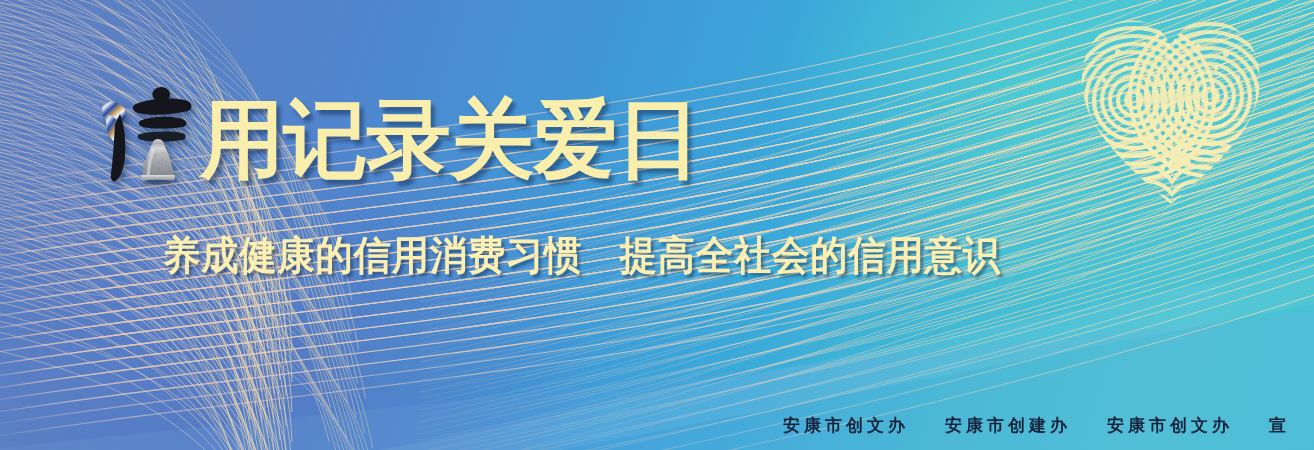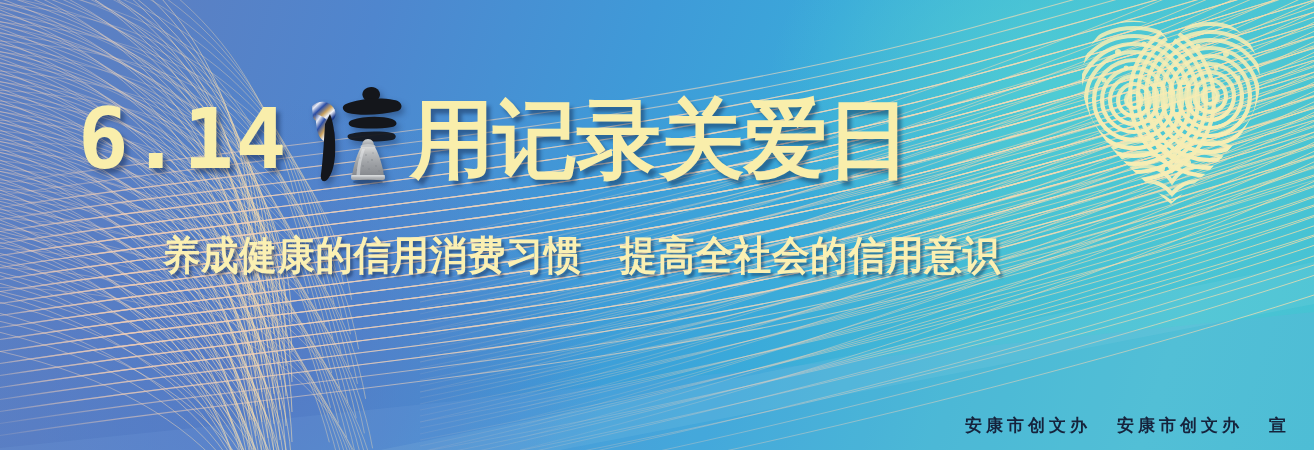--- a/index.html
+++ b/index.html
@@ -104,21 +104,21 @@
     text-shadow:3px 3px 3px rgba(20,38,72,.48);
     white-space:nowrap;
     transform:scaleX(.93);
     transform-origin:left center;
   }
   .subtitle span{display:inline-block;}
 
   
   .credits{
     position:absolute; right:26px; bottom:13px;
-    display:flex; align-items:baseline; gap:26px;
+    display:flex; align-items:baseline; gap:36px;
     font-size:17px;
     font-weight:700;
     color:#16233c;
     letter-spacing:4px;
     white-space:nowrap;
   }
   .credits span{display:inline-block;}
   .credits .last{letter-spacing:2px;}
 </style>
 </head>
@@ -315,21 +315,20 @@
           <circle cx="26" cy="72" r="2.6"></circle>
           <circle cx="160" cy="70" r="2.6"></circle>
           <circle cx="48" cy="60" r="2.4"></circle>
           <circle cx="138" cy="60" r="2.4"></circle>
         </g>
       </g>
     </svg>
   </div>
 
   <div class="headline">
-    <div class="date-num">6.14</div>
 
     <div class="xin-glyph" title="信">
       <svg viewBox="0 0 106 106" aria-hidden="true">
         <defs>
           <linearGradient id="bellG" x1="0" y1="0" x2="0" y2="1">
             <stop offset="0" stop-color="#d8d8d8"></stop>
             <stop offset=".22" stop-color="#b9bbbd"></stop>
             <stop offset=".55" stop-color="#9fa2a6"></stop>
             <stop offset="1" stop-color="#86898e"></stop>
           </linearGradient>
@@ -397,17 +396,18 @@
     <div class="title-cjk">用记录关爱日</div>
   </div>
 
   <div class="subtitle">
     <span>养成健康的信用消费习惯</span>
     <span>提高全社会的信用意识</span>
   </div>
 
   <div class="credits">
     <span>安康市创文办</span>
+    <span>安康市创建办</span>
     <span>安康市创文办</span>
     <span class="last">宣</span>
   </div>
 
 </div>
 
 </body></html>

